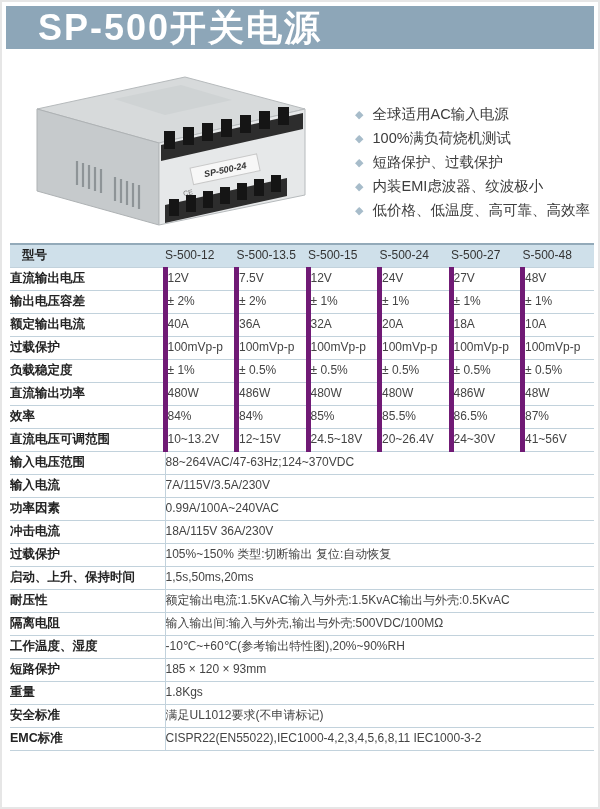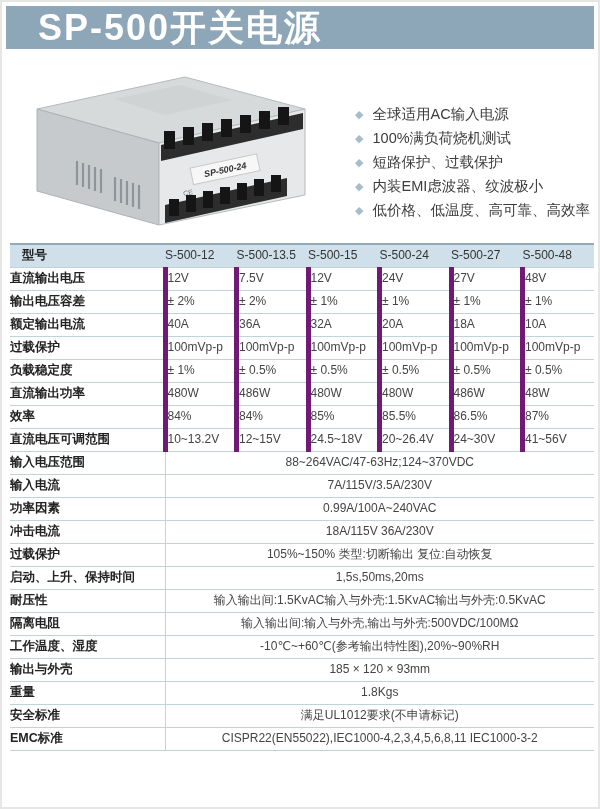--- a/index.html
+++ b/index.html
@@ -86,21 +86,21 @@
     text-align:left;
     padding-left:12px;
     font-size:12.5px;
   }
   td.val {
     text-align:left;
     color:#444;
     border-left:5px solid #701a75;
   }
   td.span-val {
-    text-align:center;
+    text-align:left;
     color:#444;
     padding-left:12px;
     border-left:1px solid #c2d2dc;
   }
 </style>
 </head>
 <body>
 
 <div class="title-bar">SP-500开关电源</div>
 
@@ -293,32 +293,32 @@
   <tr>
     <td class="lbl">过载保护</td>
     <td class="span-val" colspan="6">105%~150% 类型:切断输出  复位:自动恢复</td>
   </tr>
   <tr>
     <td class="lbl">启动、上升、保持时间</td>
     <td class="span-val" colspan="6">1,5s,50ms,20ms</td>
   </tr>
   <tr>
     <td class="lbl">耐压性</td>
-    <td class="span-val" colspan="6">输入输出间:1.5KvAC输入与外壳:1.5KvAC输出与外壳:0.5KvAC</td>
+    <td class="span-val" colspan="6">额定输出电流:1.5KvAC输入与外壳:1.5KvAC输出与外壳:0.5KvAC</td>
   </tr>
   <tr>
     <td class="lbl">隔离电阻</td>
     <td class="span-val" colspan="6">输入输出间:输入与外壳,输出与外壳:500VDC/100MΩ</td>
   </tr>
   <tr>
     <td class="lbl">工作温度、湿度</td>
     <td class="span-val" colspan="6">-10℃~+60℃(参考输出特性图),20%~90%RH</td>
   </tr>
   <tr>
-    <td class="lbl">输出与外壳</td>
+    <td class="lbl">短路保护</td>
     <td class="span-val" colspan="6">185 × 120 × 93mm</td>
   </tr>
   <tr>
     <td class="lbl">重量</td>
     <td class="span-val" colspan="6">1.8Kgs</td>
   </tr>
   <tr>
     <td class="lbl">安全标准</td>
     <td class="span-val" colspan="6">满足UL1012要求(不申请标记)</td>
   </tr>

